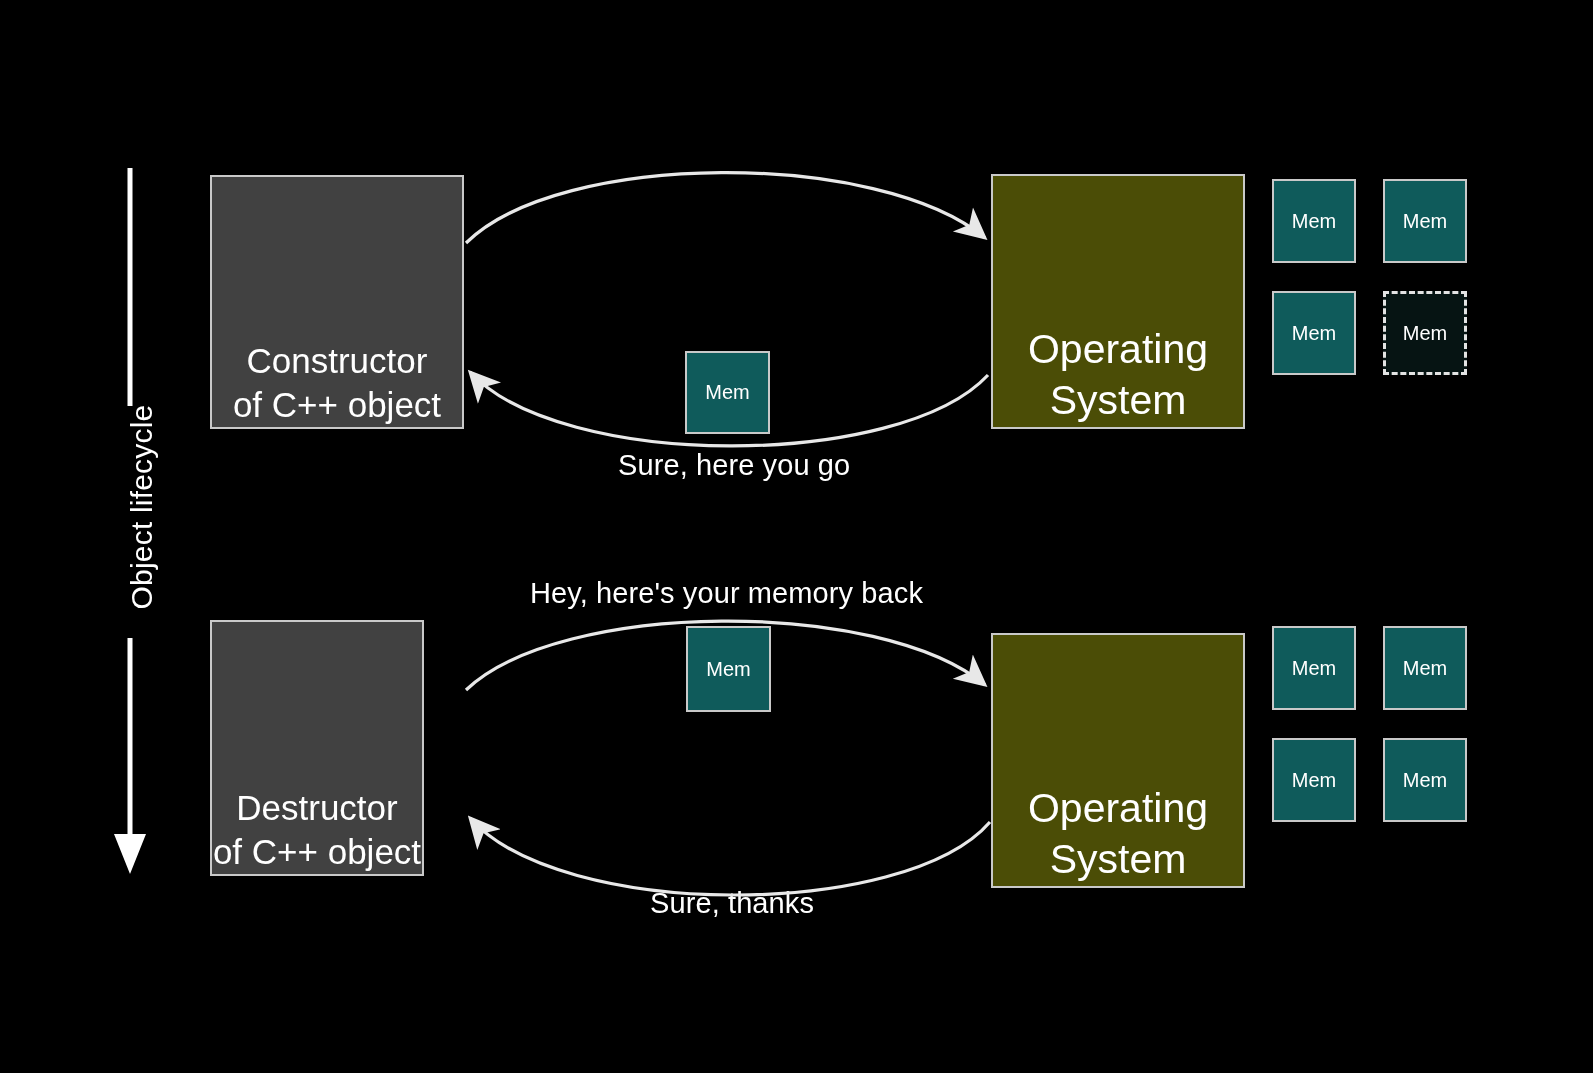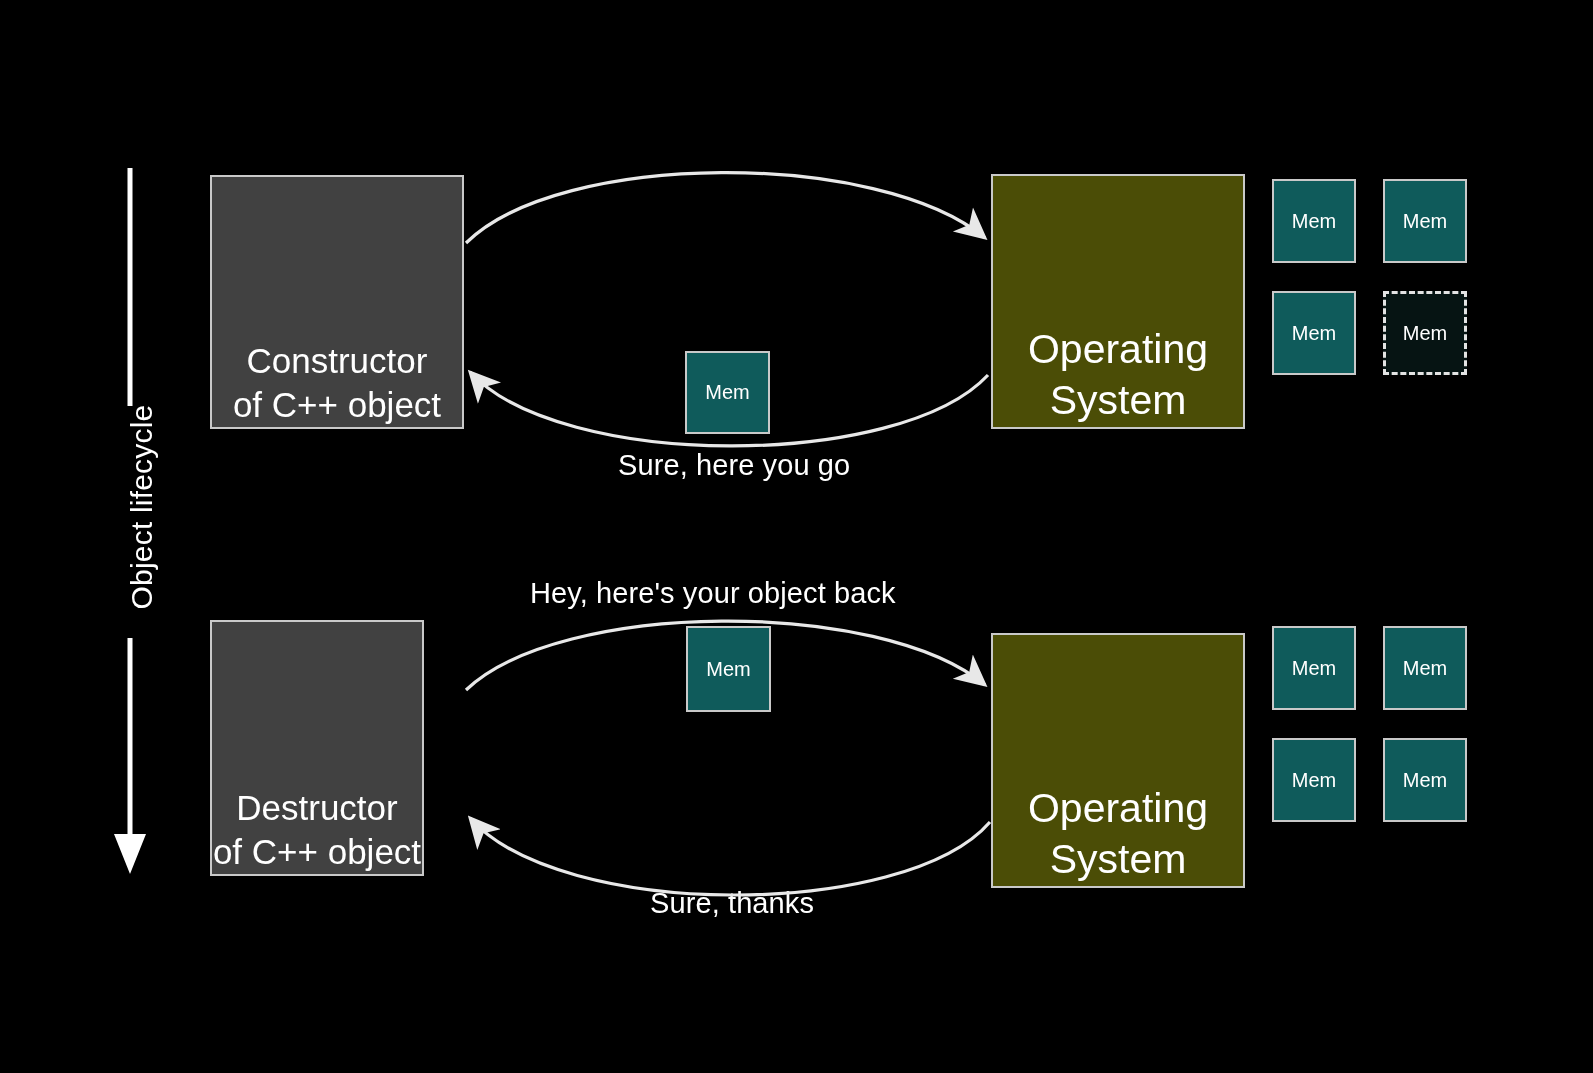--- a/index.html
+++ b/index.html
@@ -146,21 +146,21 @@
     </div>
   </div>
 
   <div class="node-box os-box" style="left:991px; top:633px; width:254px; height:255px;">
     <div>
       <div>Operating</div>
       <div>System</div>
     </div>
   </div>
 
-  <div class="speech" style="left:530px; top:577px;">Hey, here's your object back</div>
+  <div class="speech" style="left:530px; top:577px;">Hey, here's your memory back</div>
 
   <div class="speech" style="left:650px; top:887px;">Sure, thanks</div>
 
   <div class="mem-box" style="left:686px; top:626px; width:85px; height:86px;">Mem</div>
 
   <div class="mem-box" style="left:1272px; top:626px; width:84px; height:84px;">Mem</div>
   <div class="mem-box" style="left:1383px; top:626px; width:84px; height:84px;">Mem</div>
   <div class="mem-box" style="left:1272px; top:738px; width:84px; height:84px;">Mem</div>
   <div class="mem-box" style="left:1383px; top:738px; width:84px; height:84px;">Mem</div>
 

